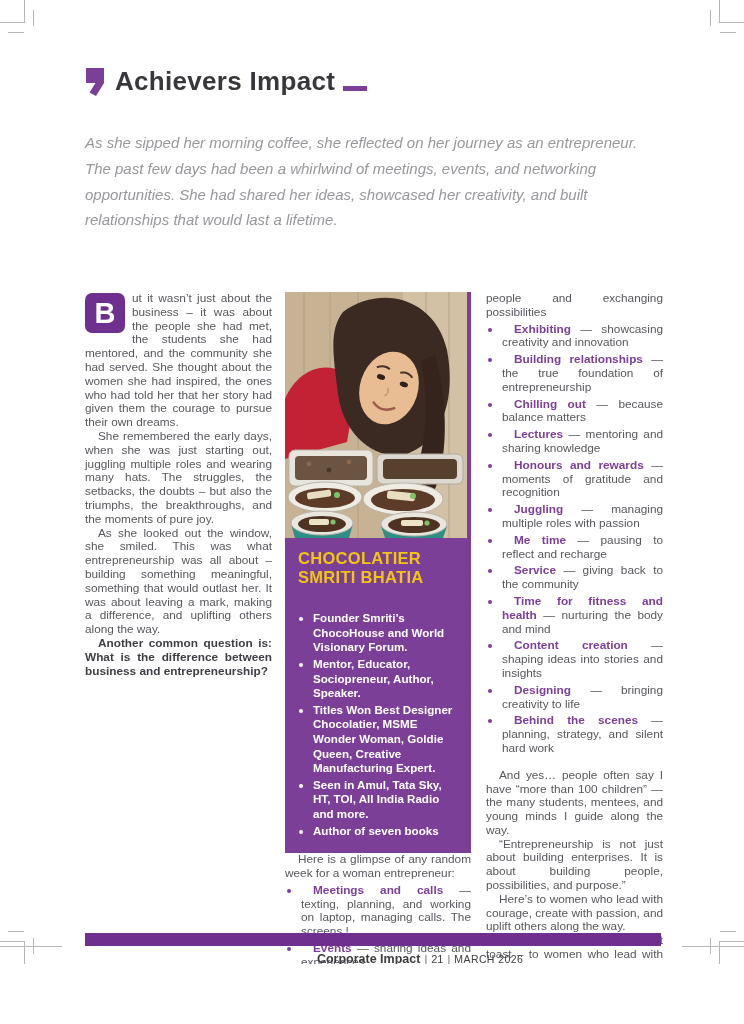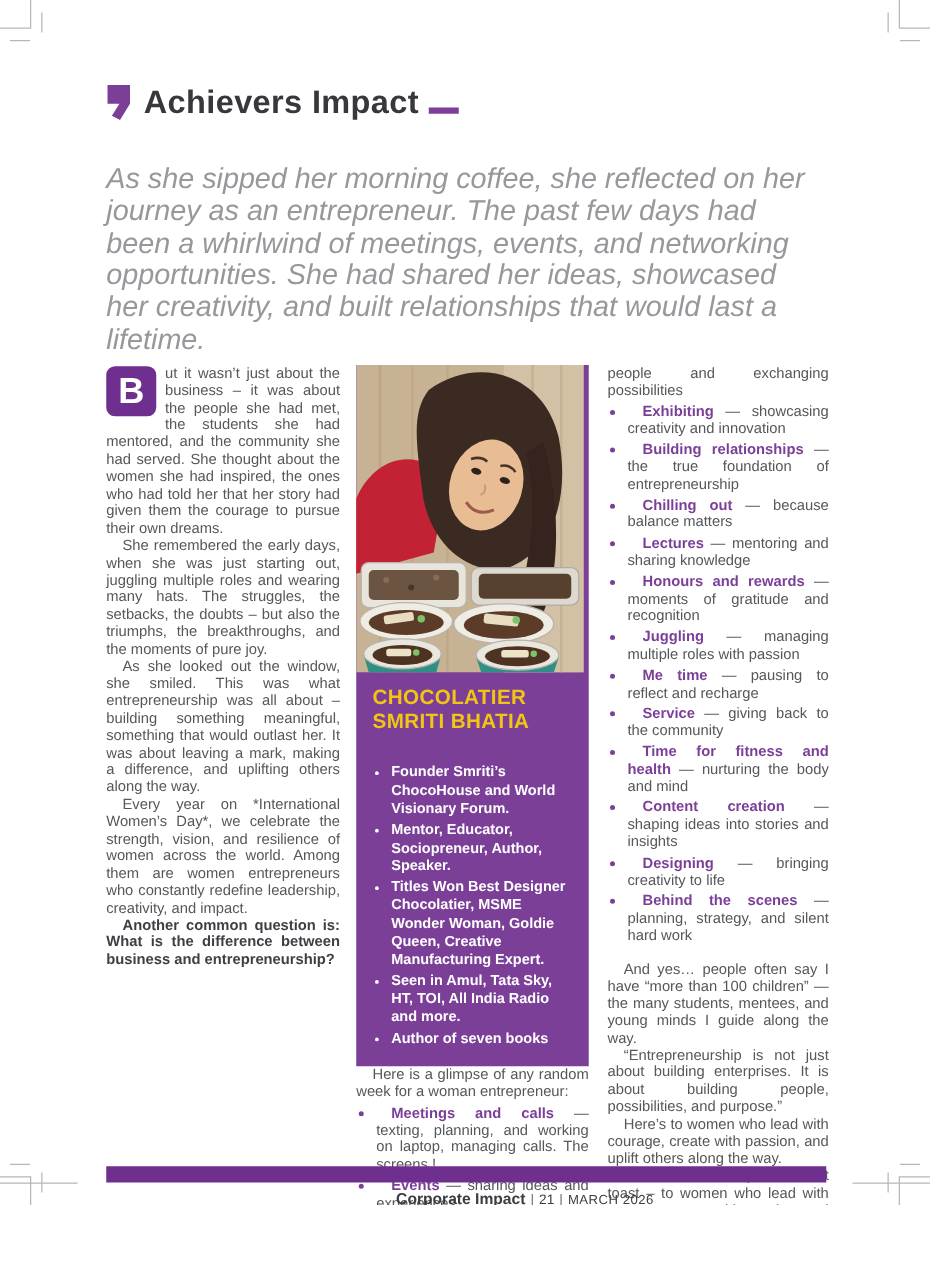--- a/index.html
+++ b/index.html
@@ -19,21 +19,21 @@
   .mark{position:absolute;background:var(--crop);}
 
   
   .header{position:absolute;left:84px;top:66px;display:flex;align-items:center;}
   .quote-glyph{width:22px;height:30px;margin-right:9px;}
   .header h1{font-size:26px;font-weight:800;color:#38383c;letter-spacing:.3px;}
   .underscore{width:24px;height:5px;background:var(--accent);margin-left:8px;margin-top:14px;}
 
   
   .intro{position:absolute;left:85px;top:130px;width:572px;
-    font-size:23px;font-style:italic;color:#97979c;line-height:25.8px;}
+    font-size:15px;font-style:italic;color:#97979c;line-height:25.8px;}
 
   
   .col{position:absolute;top:292px;font-size:11.8px;line-height:13.8px;
     color:var(--body);text-align:justify;}
   .col-left{left:85px;width:187px;}
   .col-mid{left:285px;width:186px;}
   .col-right{left:486px;width:177px;}
 
   .col p{margin:0;}
   .indent{text-indent:13px;}
@@ -113,21 +113,20 @@
   <p class="intro">As she sipped her morning coffee, she reflected on her journey as an entrepreneur. The past few days had been a whirlwind of meetings, events, and networking opportunities. She had shared her ideas, showcased her creativity, and built relationships that would last a lifetime.</p>
 
   <div class="col col-left">
     <p>
       <span class="dropcap">B</span><span>ut it wasn’t just about the business – it was about the people she had met, the students she had mentored, and the community she had served. She thought about the women she had inspired, the ones who had told her that her story had given them the courage to pursue their own dreams.</span>
     </p>
     <div>
 
     <p class="indent">She remembered the early days, when she was just starting out, juggling multiple roles and wearing many hats. The struggles, the setbacks, the doubts – but also the triumphs, the breakthroughs, and the moments of pure joy.</p>
         <p class="indent">As she looked out the window, she smiled. This was what entrepreneurship was all about – building something meaningful, something that would outlast her. It was about leaving a mark, making a difference, and uplifting others along the way.</p>
-        <p class="indent">Every year on *International Women’s Day*, we celebrate the strength, vision, and resilience of women across the world. Among them are women entrepreneurs who constantly redefine leadership, creativity, and impact.</p>
       </div>
     <div>
 
         <p class="indent boldp">Another common question is: What is the difference between business and entrepreneurship?</p>
       </div>
   </div>
 
   <div class="col col-mid">
     <div class="profile-panel">
       <svg class="profile-photo" viewBox="0 0 182 246">

